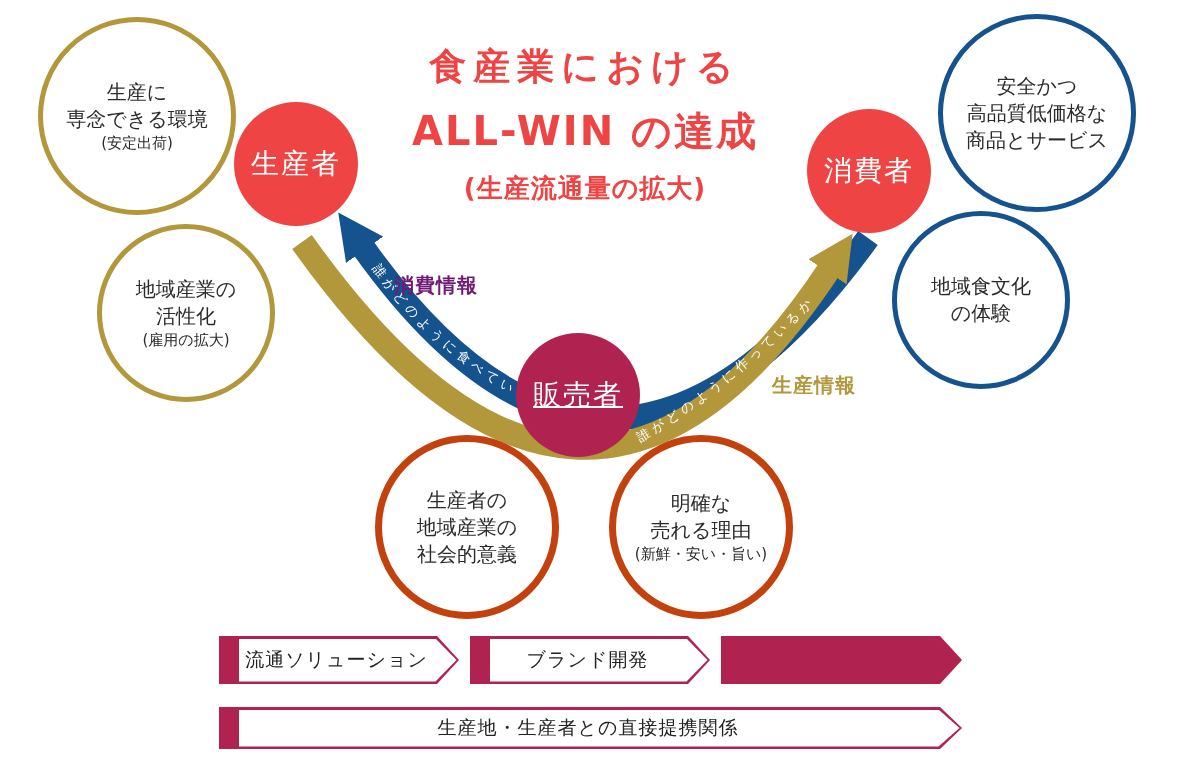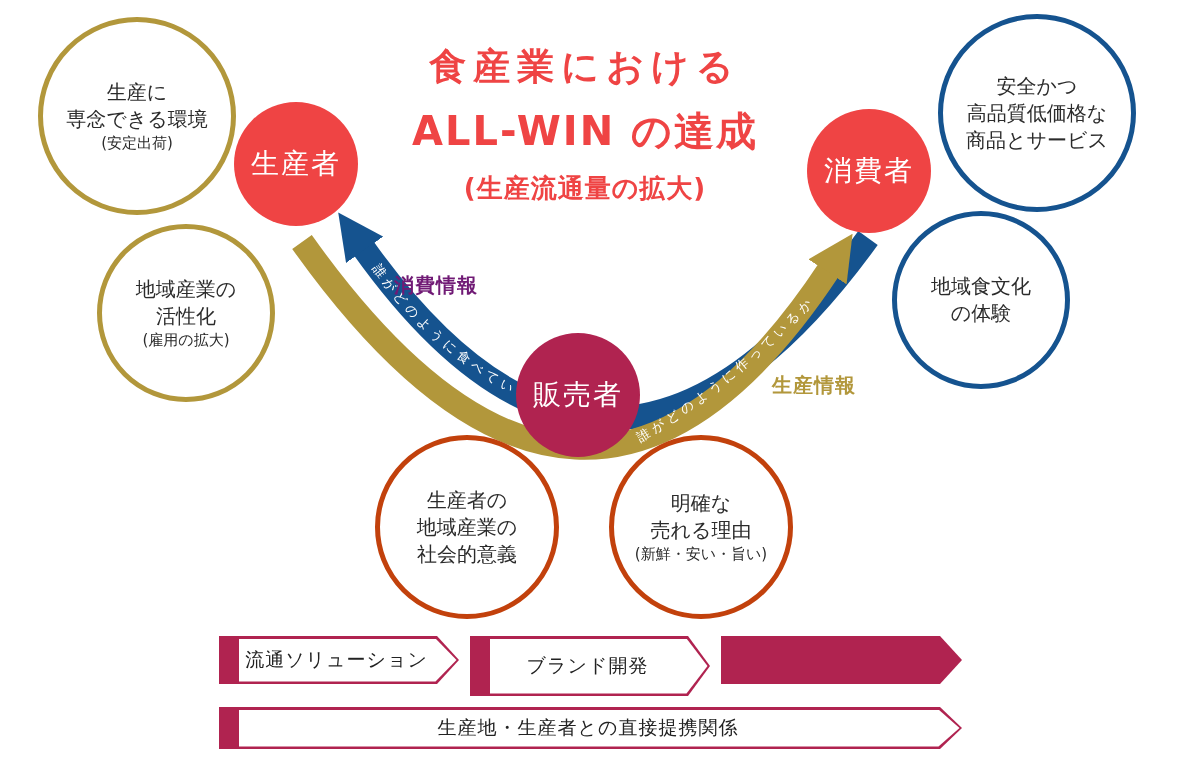--- a/index.html
+++ b/index.html
@@ -58,21 +58,21 @@
     position: absolute;
     border-radius: 50%;
     background: #ffffff;
     display: flex; align-items: center; justify-content: center;
     text-align: center;
     z-index: 2;
     color: #2b2b2b;
   }
   .sat.gold    { border: 5px solid #b2973b; }
   .sat.blue    { border: 5px solid #15538f; }
-  .sat.crimson { border: 5px solid #c2410c; }
+  .sat.crimson { border: 7px solid #c2410c; }
   .sat .lines  { display: flex; flex-direction: column; line-height: 1.35; font-size: 20px; }
   .sat .note   { font-size: 15px; margin-top: 0; }
 
   .flow-label {
     position: absolute;
     z-index: 2;
     font-weight: bold;
     font-size: 20px;
     letter-spacing: 1px;
   }
@@ -130,21 +130,21 @@
     <div class="t2">ALL-WIN の達成</div>
     <div class="t3">(生産流通量の拡大)</div>
   </div>
 
   <div class="actor gold" style="left:234px; top:102px;">
     <span>生産者</span>
   </div>
   <div class="actor blue" style="left:807px; top:109px;">
     <span>消費者</span>
   </div>
-  <div class="actor crimson" style="left:516px; top:333px;">
+  <div class="actor crimson" style="left:516px; top:333px;text-decoration:underline;">
     <span>販売者</span>
   </div>
 
   <div class="flow-label blue" style="left:394px; top:272px;">消費情報</div>
   <div class="flow-label gold" style="left:772px; top:372px;">生産情報</div>
 
   <div class="sat gold" style="left:38px; top:17px; width:198px; height:198px;">
     <div class="lines">
       <span>生産に</span>
       <span>専念できる環境</span>
@@ -187,21 +187,21 @@
       <span class="note">(新鮮・安い・旨い)</span>
     </div>
   </div>
 
   <div class="banner" style="left:219px; top:636px; width:240px; height:48px;">
     <div class="b-border"></div>
     <div class="b-inner">
       <span>流通ソリューション</span>
     </div>
   </div>
-  <div class="banner" style="left:470px; top:636px; width:240px; height:60px;">
+  <div class="banner" style="left:470px; top:636px; width:240px; height:48px;">
     <div class="b-border"></div>
     <div class="b-inner">
       <span>ブランド開発</span>
     </div>
   </div>
   <div class="banner" style="left:721px; top:636px; width:241px; height:48px;">
     <div class="b-border"></div>
   </div>
   <div class="banner" style="left:219px; top:707px; width:743px; height:42px;">
     <div class="b-border"></div>

